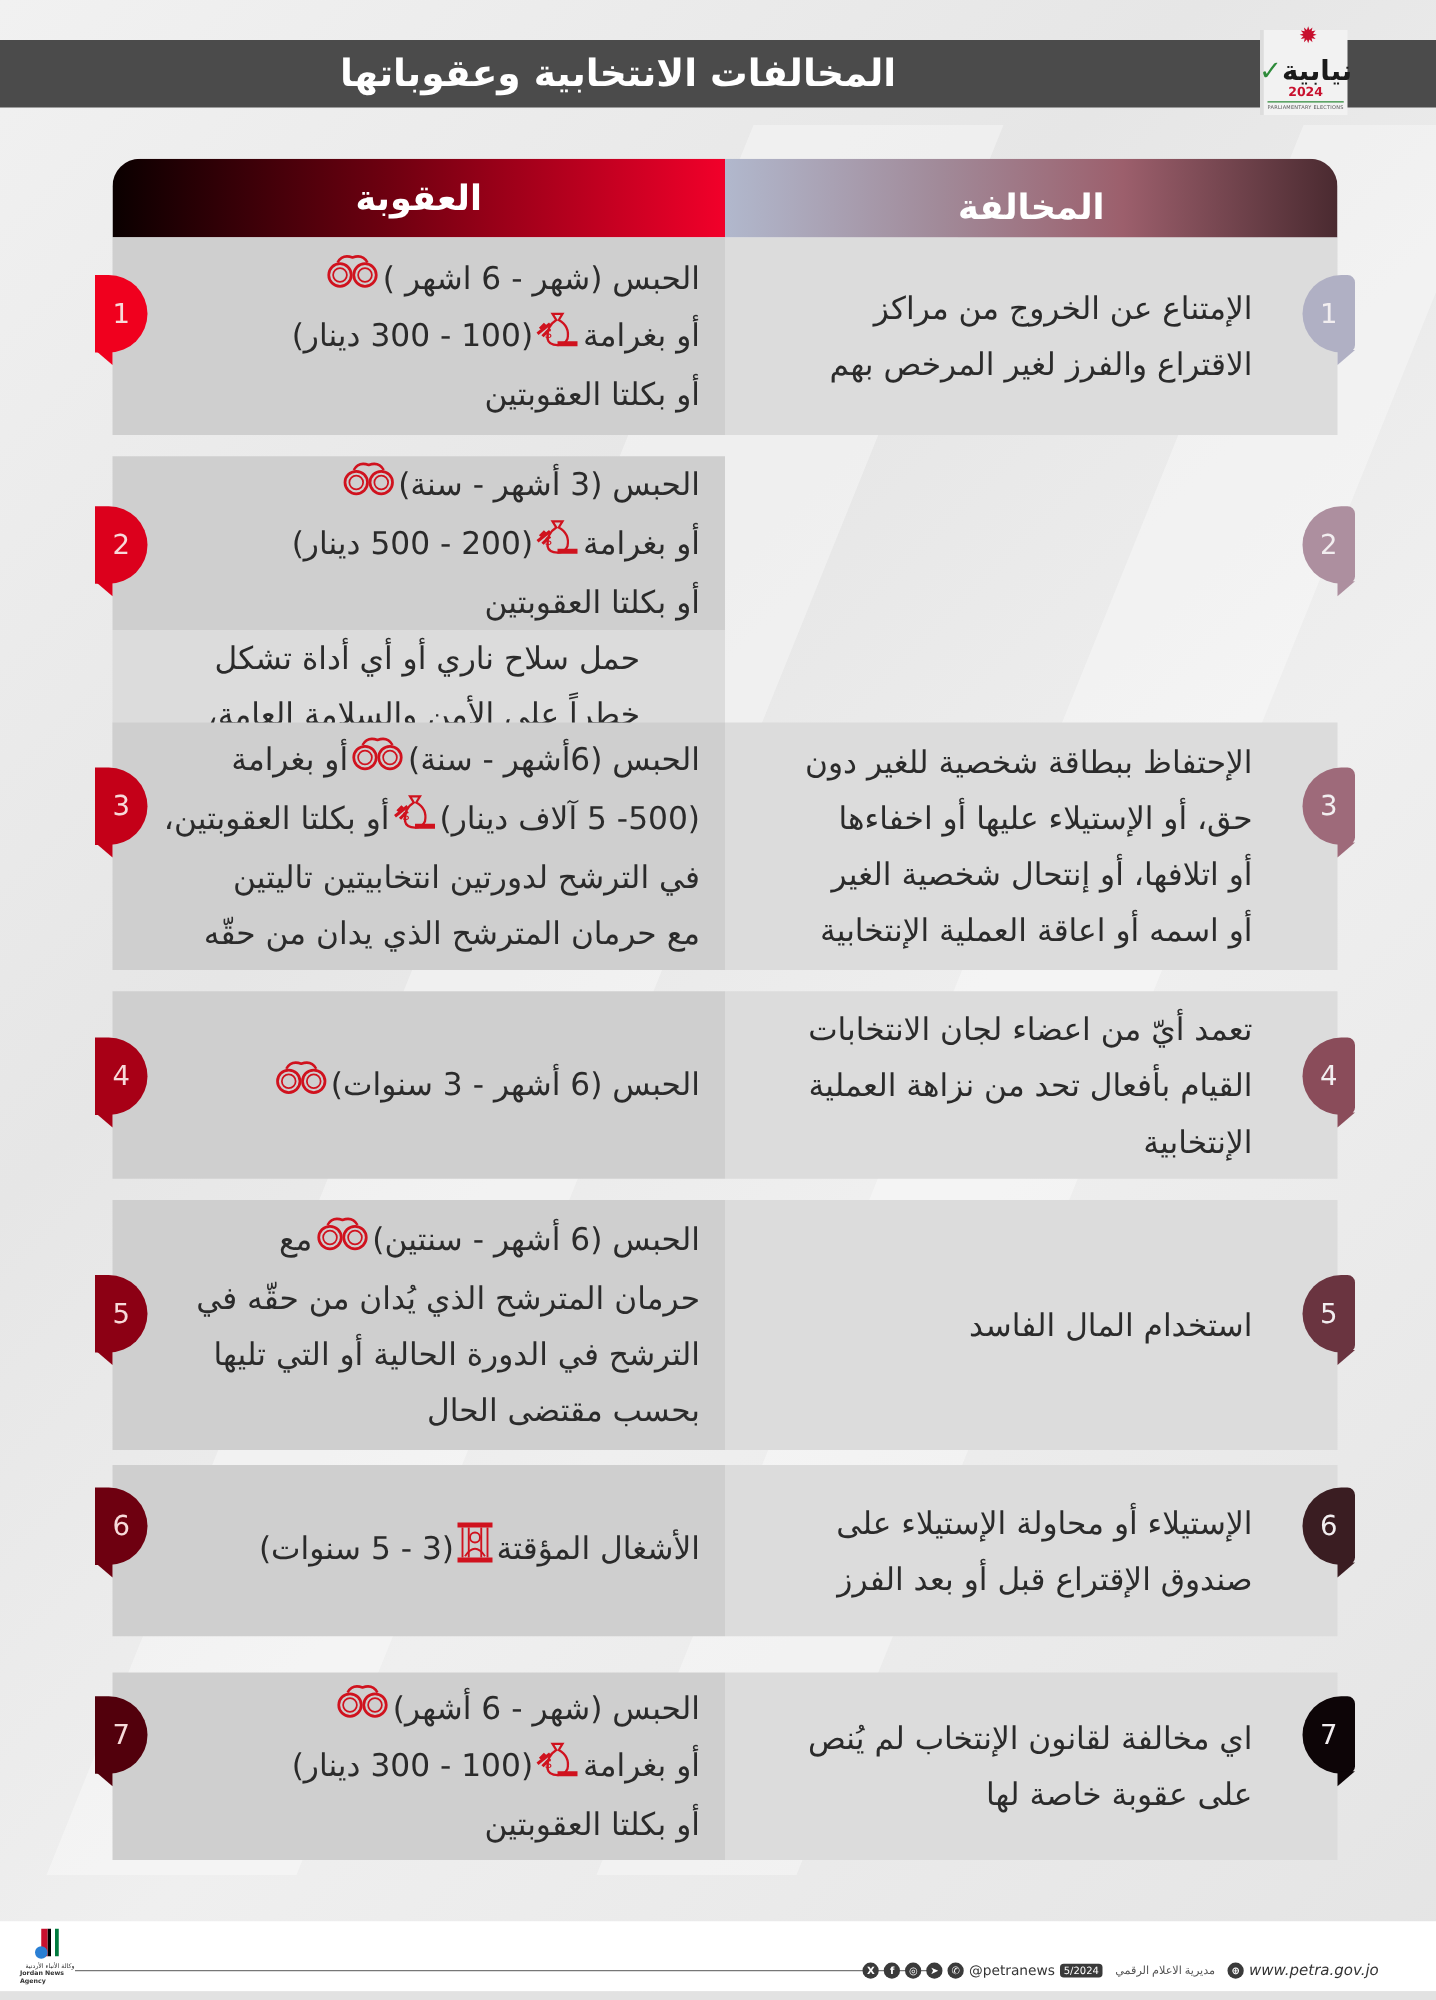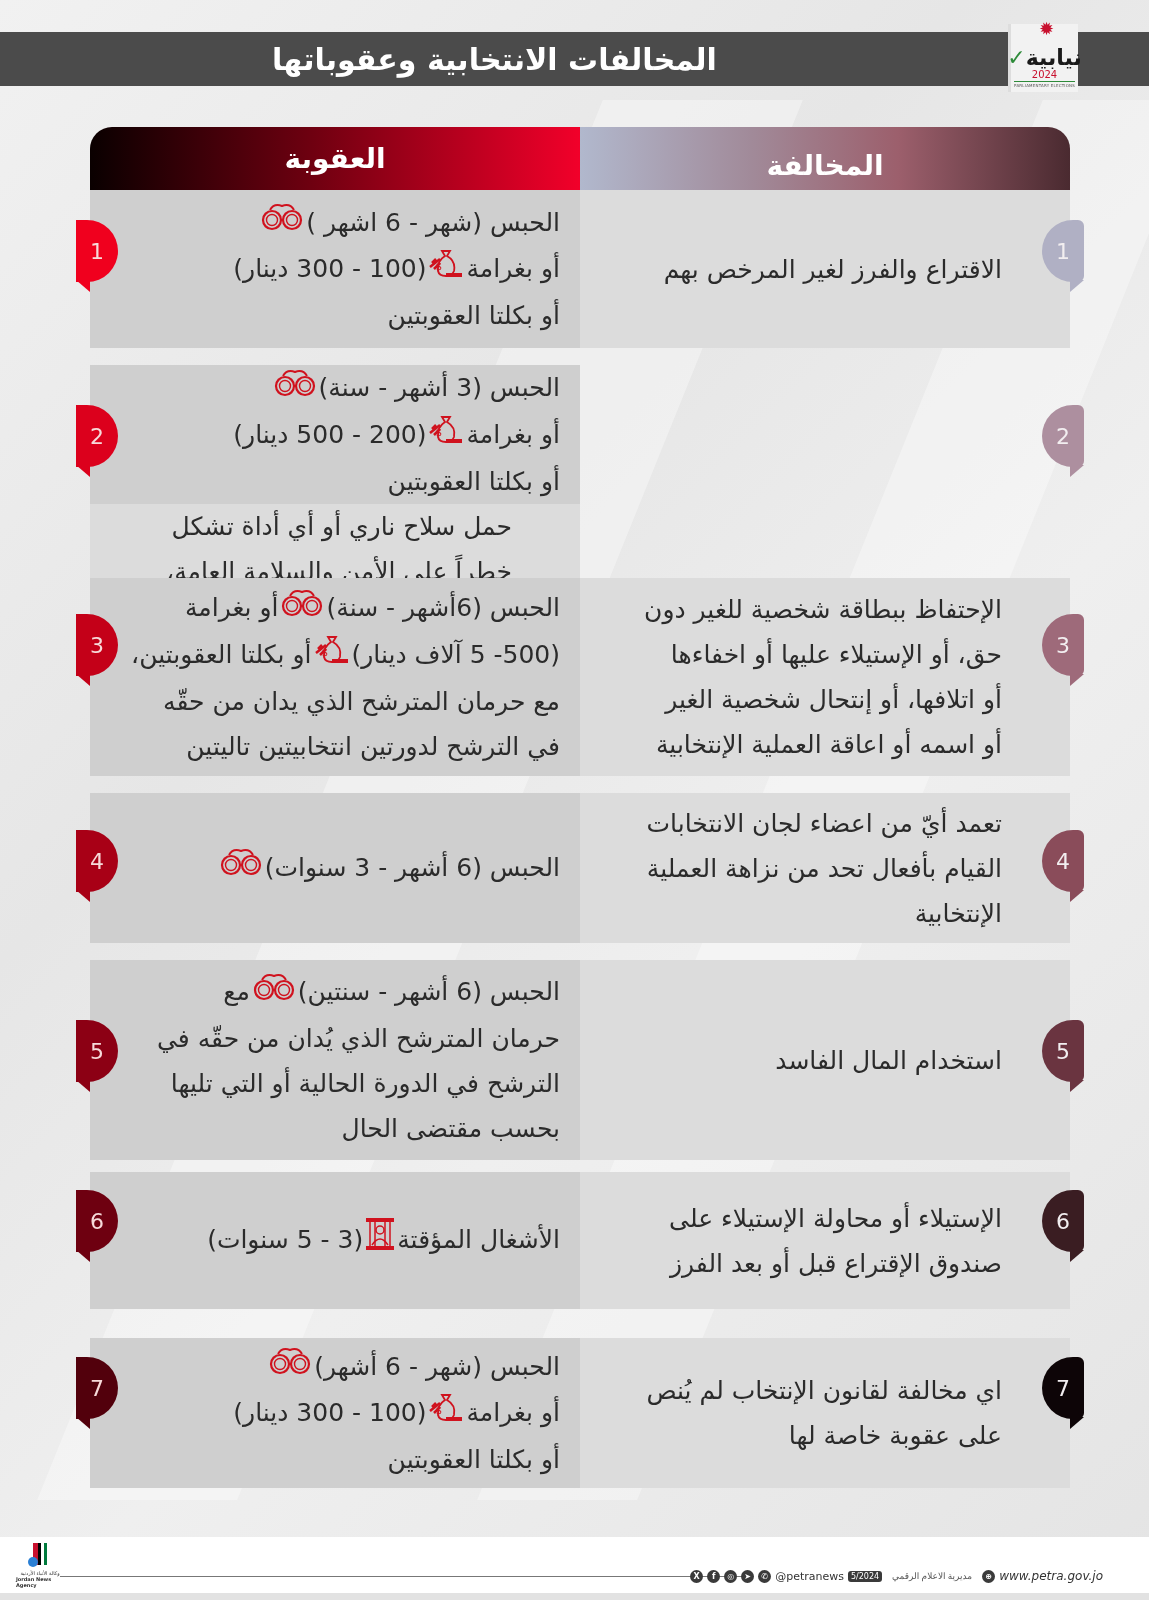--- a/index.html
+++ b/index.html
@@ -26,21 +26,21 @@
       color: #ffffff; font-size: 30px; font-weight: bold; direction: rtl;
     }
     .logo-box {
       position: absolute; left: 1008px; top: 24px; width: 70px; height: 68px;
       background: #f2f2f2; border-left: 3px solid #ddd;
       display: flex; flex-direction: column; align-items: center; justify-content: flex-end;
       padding-bottom: 4px;
     }
     .logo-star { position: absolute; top: -4px; left: 28px; color: #c8102e; font-size: 18px; line-height: 1; }
     .logo-word { font-size: 22px; font-weight: bold; color: #1a1a1a; direction: rtl; line-height: 1; }
-    .logo-year { font-size: 10px; font-weight: normal; color: #c8102e; line-height: 1.1; }
+    .logo-year { font-size: 10px; font-weight: bold; color: #c8102e; line-height: 1.1; }
     .logo-check { color: #2e8b3a; }
     .logo-sub { font-size: 4px; color: #555; letter-spacing: 0.2px; border-top: 1px solid #2e8b3a; margin-top: 1px; padding-top: 1px; }
 
     
     .table-header {
       position: absolute; left: 90px; top: 127px; width: 980px; height: 63px;
       border-radius: 22px 22px 0 0; overflow: hidden; display: flex;
     }
     .hdr-penalty {
       width: 490px; height: 63px;
@@ -167,20 +167,21 @@
                 <path d="M14 4 L22 4 L19 9 Q28 14 26 24 Q24 29 18 29 Q11 29 10 24 Q9 14 17 9 Z" fill="none" stroke="#d0121e" stroke-width="1.8"></path>
                 <text x="14" y="23" font-size="10" fill="#d0121e" font-family="DejaVu Sans, sans-serif">$</text>
                 <path d="M2 20 L12 12 M4 16 L8 12 M6 22 L12 16" stroke="#d0121e" stroke-width="2.5"></path>
                 <rect x="18" y="26" width="16" height="4" fill="#d0121e"></rect>
               </svg></span><span>(100 - 300 دينار)</span></span>
           <span class="line"><span>أو بكلتا العقوبتين</span></span>
         </div>
       </div>
       <div class="cell-violation">
         <div class="cell-text">
+          <span class="line">الإمتناع عن الخروج من مراكز</span>
           <span class="line">الاقتراع والفرز لغير المرخص بهم</span>
         </div>
       </div>
     </div>
     <div class="badge-left" style="left:76px;top:220px;background:#f0001e;border-top-color:#f0001e;">
       <span>1</span>
     </div>
     <div class="badge-right" style="left:1042px;top:220px;background:#b0b0c4;border-top-color:#b0b0c4;">
       <span>1</span>
     </div>
@@ -227,22 +228,22 @@
                 <circle cx="12" cy="18" r="5.5" fill="none" stroke="#d0121e" stroke-width="1.4"></circle>
                 <circle cx="32" cy="18" r="9" fill="none" stroke="#d0121e" stroke-width="2.2"></circle>
                 <circle cx="32" cy="18" r="5.5" fill="none" stroke="#d0121e" stroke-width="1.4"></circle>
               </svg></span><span>أو بغرامة</span></span>
           <span class="line"><span>(500- 5 آلاف دينار)</span><span class="inline-icon"><svg width="36" height="32" viewBox="0 0 36 32">
                 <path d="M14 4 L22 4 L19 9 Q28 14 26 24 Q24 29 18 29 Q11 29 10 24 Q9 14 17 9 Z" fill="none" stroke="#d0121e" stroke-width="1.8"></path>
                 <text x="14" y="23" font-size="10" fill="#d0121e" font-family="DejaVu Sans, sans-serif">$</text>
                 <path d="M2 20 L12 12 M4 16 L8 12 M6 22 L12 16" stroke="#d0121e" stroke-width="2.5"></path>
                 <rect x="18" y="26" width="16" height="4" fill="#d0121e"></rect>
               </svg></span><span>أو بكلتا العقوبتين،</span></span>
+          <span class="line"><span>في الترشح لدورتين انتخابيتين تاليتين</span></span>
           <span class="line"><span>مع حرمان المترشح الذي يدان من حقّه</span></span>
-          <span class="line"><span>في الترشح لدورتين انتخابيتين تاليتين</span></span>
         </div>
       </div>
       <div class="cell-violation">
         <div class="cell-text">
           <span class="line">الإحتفاظ ببطاقة شخصية للغير دون</span>
           <span class="line">حق، أو الإستيلاء عليها أو اخفاءها</span>
           <span class="line">أو اتلافها، أو إنتحال شخصية الغير</span>
           <span class="line">أو اسمه أو اعاقة العملية الإنتخابية</span>
         </div>
       </div>

